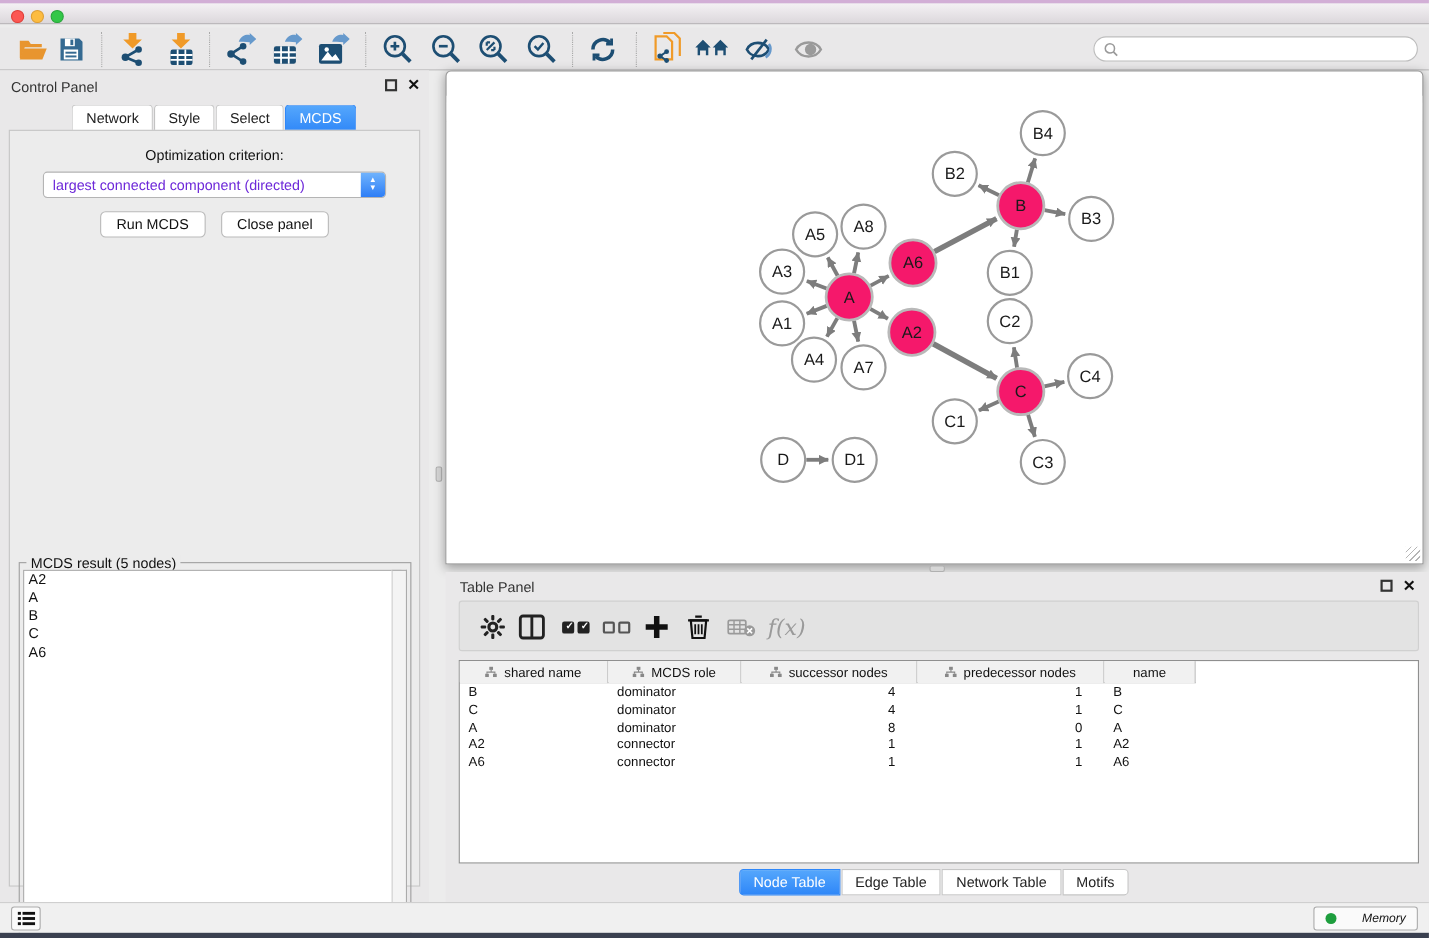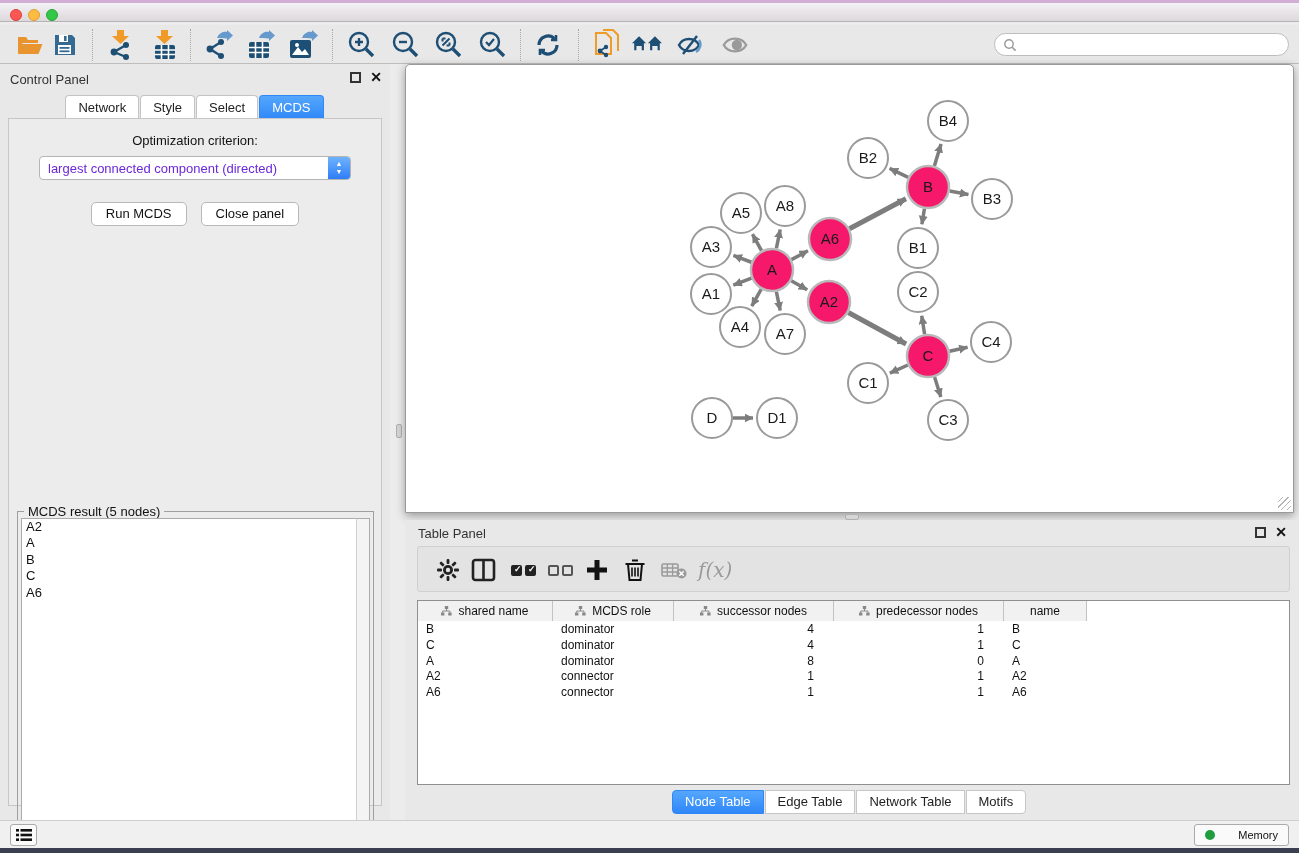--- a/index.html
+++ b/index.html
@@ -29,21 +29,21 @@
   .tabs-row { position:absolute; left:0; top:31px; width:390px; display:flex; justify-content:center; }
   .tab { font-size:13px; color:#222; background:#fff; border:1px solid #c3c3c3; border-bottom:none;
          padding:4px 12px 5px; border-radius:4px 4px 0 0; margin-right:1px; }
   .tab.active { background:linear-gradient(#55a7fc,#2f87f8); color:#fff; border-color:#2f87f8; }
   .cpanel-body { position:absolute; left:8px; top:54px; width:374px; height:688px; background:#ececec; border:1px solid #c6c6c6; }
   .opt-label { margin-top:14px; text-align:center; font-size:13px; color:#111; }
   .combo { position:relative; margin:8px auto 0; width:312px; height:24px; background:#fff; border:1px solid #b4b4b4; border-radius:4px; }
   .combo-text { position:absolute; left:8px; top:4px; font-size:13px; color:#6d28d9; white-space:nowrap; }
   .combo-step { position:absolute; right:0; top:0; width:22px; height:22px; border-radius:0 3px 3px 0;
     background:linear-gradient(#6fb3fd,#2e7ef6); color:#fff; font-size:7px; line-height:8px; text-align:center; padding-top:3px; }
-  .btn-row { margin-top:22px; display:flex; justify-content:center; gap:14px; }
+  .btn-row { margin-top:12px; display:flex; justify-content:center; gap:14px; }
   .pbtn { font-size:13px; color:#111; background:#fff; border:1px solid #b9b9b9; border-radius:5px; padding:3px 14px 4px; }
   .result-group { position:absolute; left:8px; top:392px; width:357px; height:340px; border:1px solid #9f9f9f; }
   .result-legend { position:absolute; left:6px; top:-8px; background:#ececec; padding:0 4px; font-size:13px; color:#111; }
   .result-list { position:absolute; left:3px; top:6px; width:344px; height:328px; background:#fff; border:1px solid #ababab; overflow:hidden; }
   .result-scroll { position:absolute; right:3px; top:6px; width:14px; height:328px; background:#f4f4f4; border:1px solid #ababab; border-left:1px solid #cfcfcf; }
   .result-item { font-size:13px; color:#111; padding-left:4px; line-height:16.4px; }
 
   
   .netwin { position:absolute; left:405px; top:64px; width:889px; height:449px; background:#fff;
     border:1px solid #9a9a9a; border-radius:5px 5px 0 0; box-shadow:0 3px 10px rgba(0,0,0,.35); }
@@ -80,21 +80,21 @@
 
   .t-tabs { position:absolute; left:267px; top:270px; display:flex; }
   .t-tab { font-size:13px; color:#222; background:#fff; border:1px solid #c6c6c6; padding:3px 12px 4px; margin-right:1px; }
   .t-tab:first-child { border-radius:4px 0 0 4px; }
   .t-tab:last-child { border-radius:0 4px 4px 0; }
   .t-tab.active { background:linear-gradient(#55a7fc,#2f87f8); color:#fff; border-color:#2f87f8; }
 
   
   .statusbar { position:absolute; left:0; top:820px; width:1299px; height:28px; background:#f0f0f0; border-top:1px solid #cfcfcf; }
   .status-left-btn { position:absolute; left:10px; top:3px; width:27px; height:22px; background:#fafafa; border:1px solid #ababab; border-radius:3px; display:flex; align-items:center; justify-content:center; }
-  .memory-btn { position:absolute; right:10px; top:3px; height:22px; background:#fafafa; border:1px solid #ababab; border-radius:3px; display:flex; align-items:center; gap:23px; padding:0 10px; font-size:11px; color:#111; }
+  .memory-btn { position:absolute; right:10px; top:3px; height:22px; background:#fafafa; border:1px solid #ababab; border-radius:3px; display:flex; align-items:center; gap:23px; padding:0 10px; font-size:11px; color:#111;font-style:italic; }
   .mem-dot { width:10px; height:10px; border-radius:50%; background:#1e9e3e; }
   .desktop-strip { position:absolute; left:0; top:848px; width:1299px; height:5px; background:#3a4050; }
 
   svg text { font-family:"Liberation Sans",sans-serif; }
 </style>
 </head>
 <body>
 
 <div class="titlebar">
   <span class="tl red"></span>

